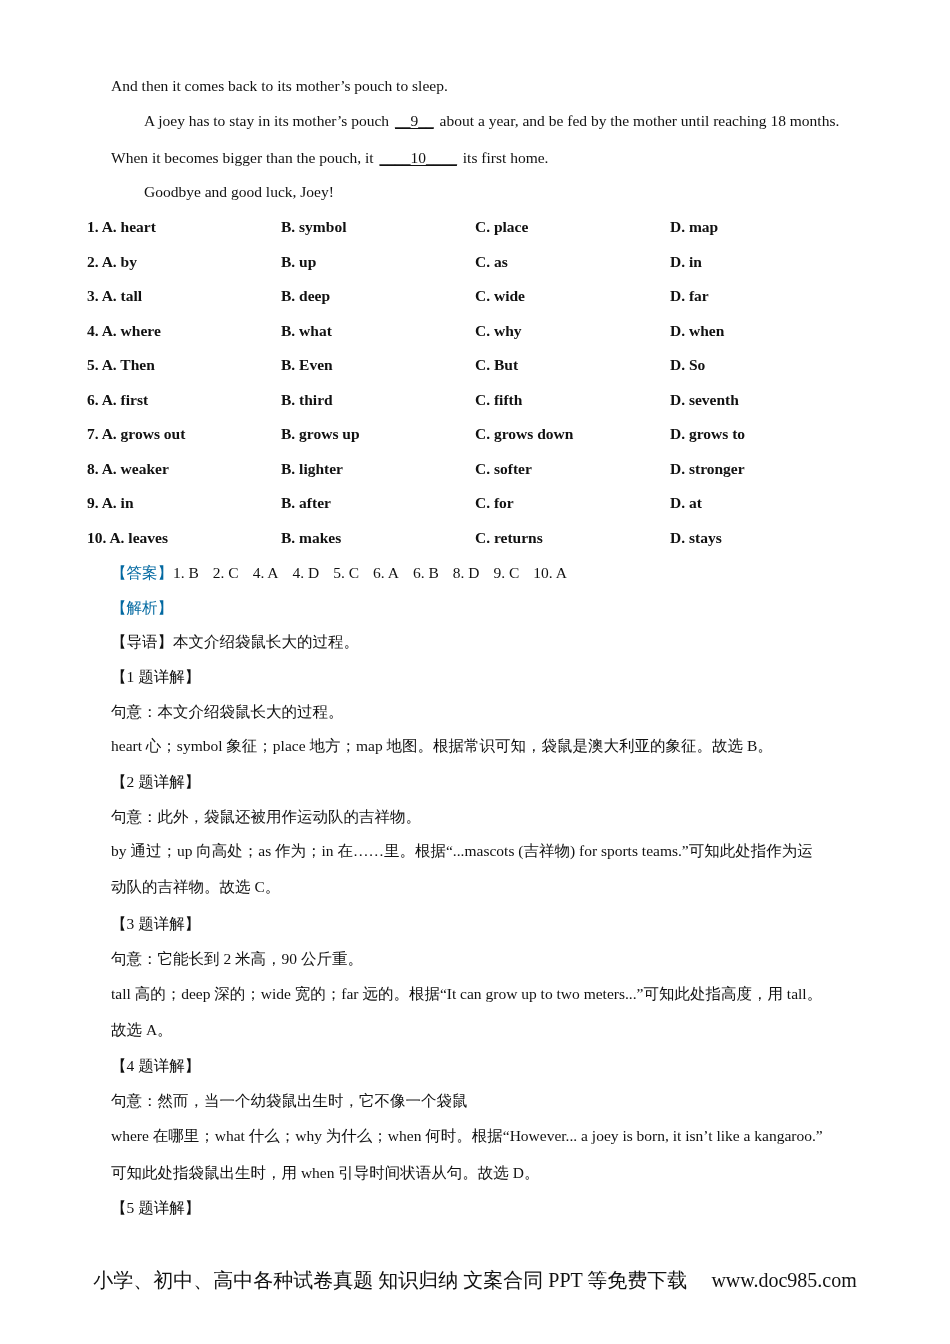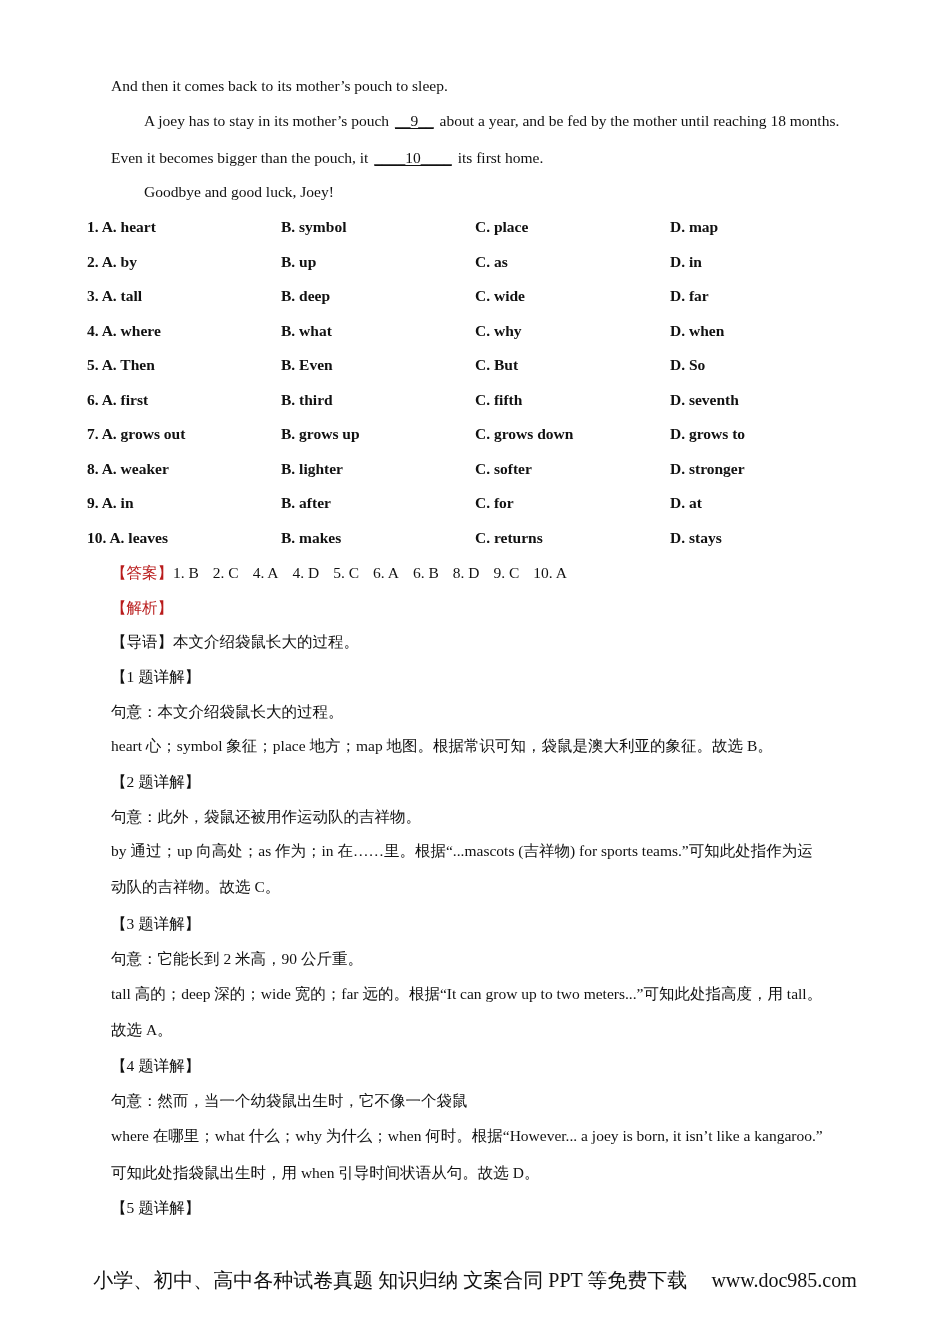--- a/index.html
+++ b/index.html
@@ -8,41 +8,41 @@
     font-family: "Liberation Serif", "DejaVu Serif", serif;
     color: #111111; font-size: 15.5px;
   }
   .page { position: absolute; left: 87px; top: 0; width: 790px; }
   .line { position: absolute; left: 0; white-space: nowrap; line-height: 20px; margin-left: 24px; }
   .indent { left: 33px; }
   .blank { display: inline-block; text-decoration: underline; text-underline-offset: 2px; padding: 0 2px; }
   .opts-row { position: absolute; left: 0; width: 790px; height: 20px; line-height: 20px; }
   .opt { position: absolute; top: 0; white-space: nowrap; font-weight: bold; }
   .opt.a { left: 0; } .opt.b { left: 194px; text-align: right; } .opt.c { left: 388px; } .opt.d { left: 583px; }
-  .blue { color: #b91c1c; }
+  .blue { color: #0369a1; }
   .ans-item { margin-right: 14px; }
   .footer {
     position: absolute; top: 1270px; left: 0; width: 950px; text-align: center;
     font-size: 20px; white-space: nowrap; line-height: 20px;
   }
   .footer .url { margin-left: 24px; }
 </style>
 </head>
 <body>
 
 <div class="page">
 
   <div class="line" style="top:76px">And then it comes back to its mother’s pouch to sleep.</div>
 
   <div class="line indent" style="top:111px">
     <span>A joey has to stay in its mother’s pouch </span><span class="blank">__9__</span><span> about a year, and be fed by the mother until reaching 18 months.</span>
   </div>
 
   <div class="line" style="top:148px">
-    <span>Even it becomes bigger than the pouch, it </span><span class="blank">____10____</span><span> its first home.</span>
+    <span>When it becomes bigger than the pouch, it </span><span class="blank">____10____</span><span> its first home.</span>
   </div>
 
   <div class="line indent" style="top:182px">Goodbye and good luck, Joey!</div>
 
   <div>
     <div class="opts-row" style="top:217px">
       <span class="opt a">1. A. heart</span>
       <span class="opt b">B. symbol</span>
       <span class="opt c">C. place</span>
       <span class="opt d">D. map</span>

